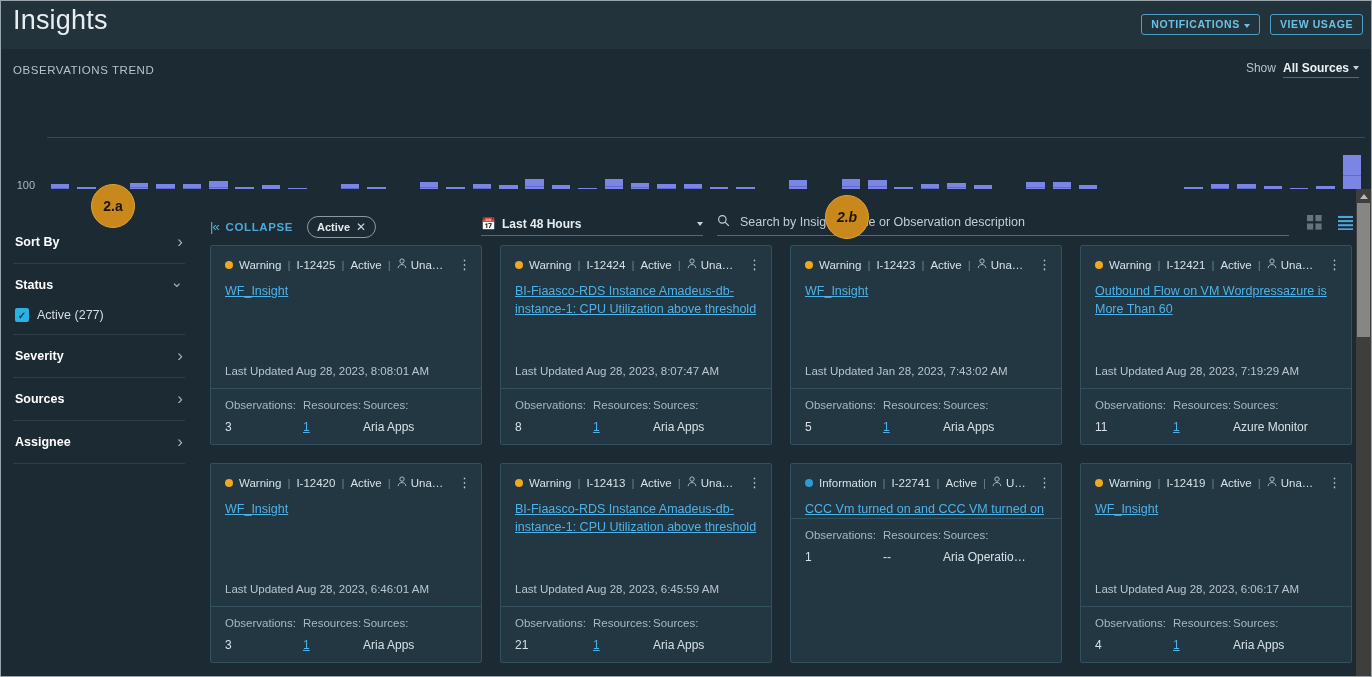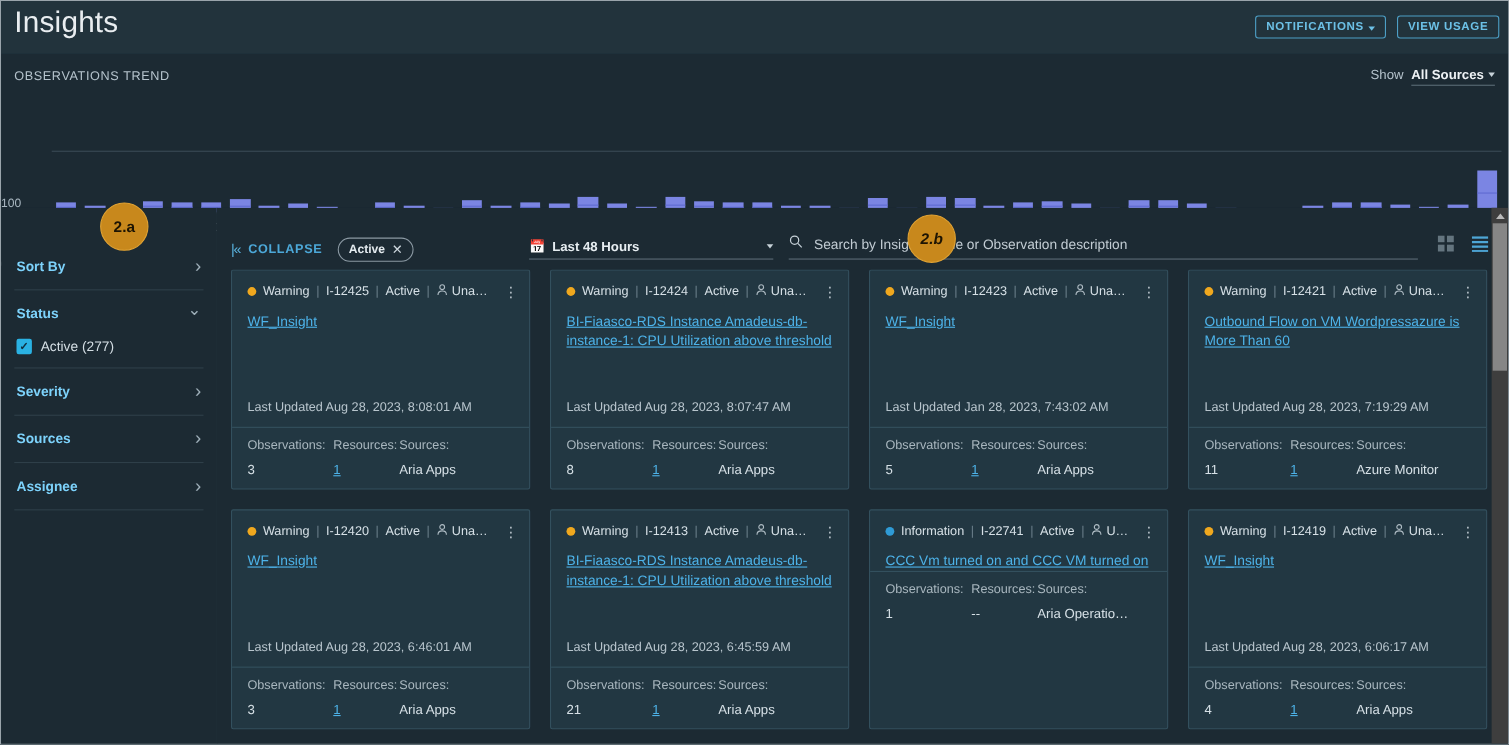--- a/index.html
+++ b/index.html
@@ -55,21 +55,21 @@
   .show-val {
     color: #eef2f5; font-weight: bold; font-size: 12px;
     border-bottom: 1px solid #5a6b76; padding-bottom: 2px;
     display: flex; align-items: center; gap: 4px; cursor: pointer;
   }
   .caret-sm { display:inline-block; width:0;height:0;
     border-left:3.5px solid transparent;border-right:3.5px solid transparent;
     border-top:4px solid #c7d2d9; position:relative; top:0px;}
 
   .chart-area { position: absolute; left: 0; top: 40px; width: 1372px; height: 100px; }
-  .ylab { position: absolute; font-size: 11px; color: #aab8c2; width: 34px; }
+  .ylab { position: absolute; font-size: 11px; color: #aab8c2; text-align: right; width: 34px; }
   .ylab.top { left: 0px; top: 90px; }
   .ylab.bot { left: 0px; top: 146px; }
   .gridline { position: absolute; left: 46px; right: 8px; height: 1px; background: #3a4a55; }
   .axisline  { position: absolute; left: 46px; right: 8px; height: 1px; background: #46565f; }
   .bars { position: absolute; left: 46px; right: 8px; bottom: 0; height: 62px; }
   .bar {
     position: absolute; bottom: 0; background: #7b85e3; border-radius: 0;
   }
   .bar .seg { position: absolute; left:0; right:0; height:1px; background:#5f6ad1; }
   .xtick {
@@ -83,21 +83,21 @@
     position: absolute; left: 0; top: 188px; width: 196px; height: 489px;
     background: #1c2a33;
   }
   .rail-row {
     position: relative; margin: 0 12px; padding: 14px 2px 14px 2px;
     border-bottom: 1px solid #2e3f49;
     display: flex; align-items: center; justify-content: space-between;
     cursor: pointer;
   }
   .rail-row.nb { border-bottom: none; }
-  .rail-label { font-size: 12.5px; color: #7dd3fc; font-weight: bold; }
+  .rail-label { font-size: 12.5px; color: #ffffff; font-weight: bold; }
   .chev { color: #9fb0ba; font-size: 13px; line-height: 10px; }
   .chev.right::before { content: "\203A"; font-size: 17px; }
   .chev.down::before  { content: "\2304"; font-size: 15px; position: relative; top: -3px;}
   .status-opt {
     margin: 0 12px; padding: 2px 2px 12px 2px; border-bottom: 1px solid #2e3f49;
     display: flex; align-items: center; gap: 8px; cursor: pointer;
   }
   .cbox {
     width: 14px; height: 14px; border-radius: 2px; background: #2ab2e3;
     display: flex; align-items: center; justify-content: center;

